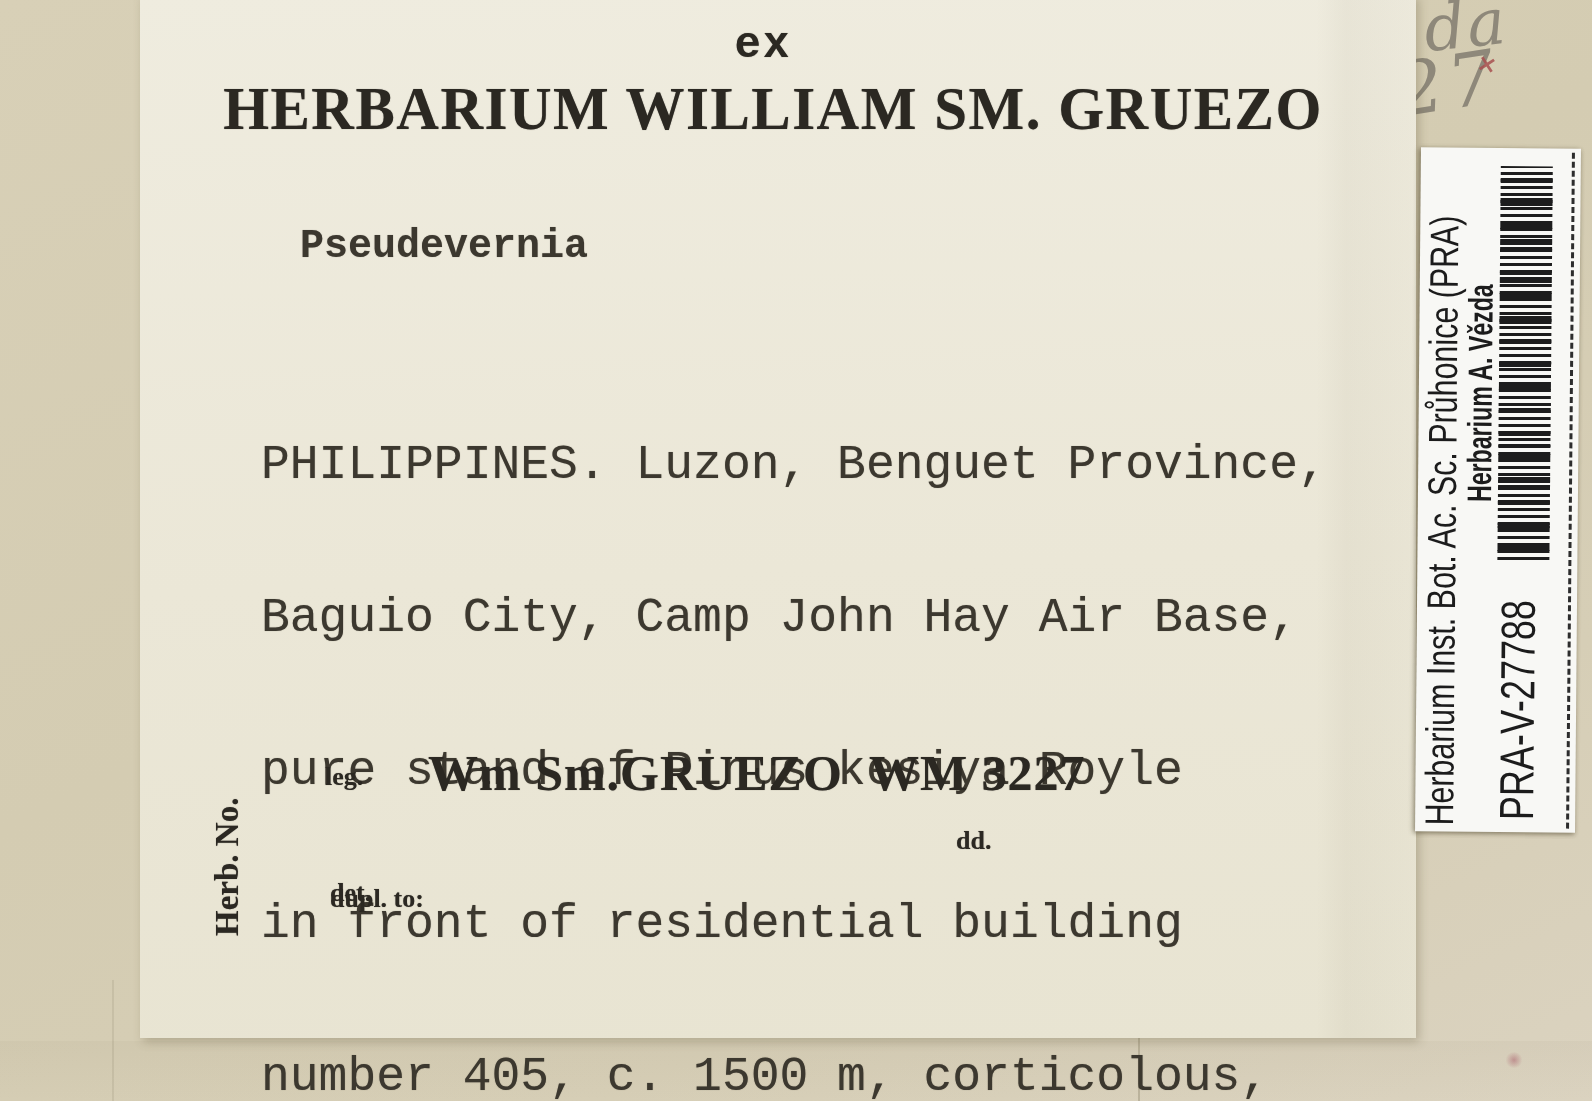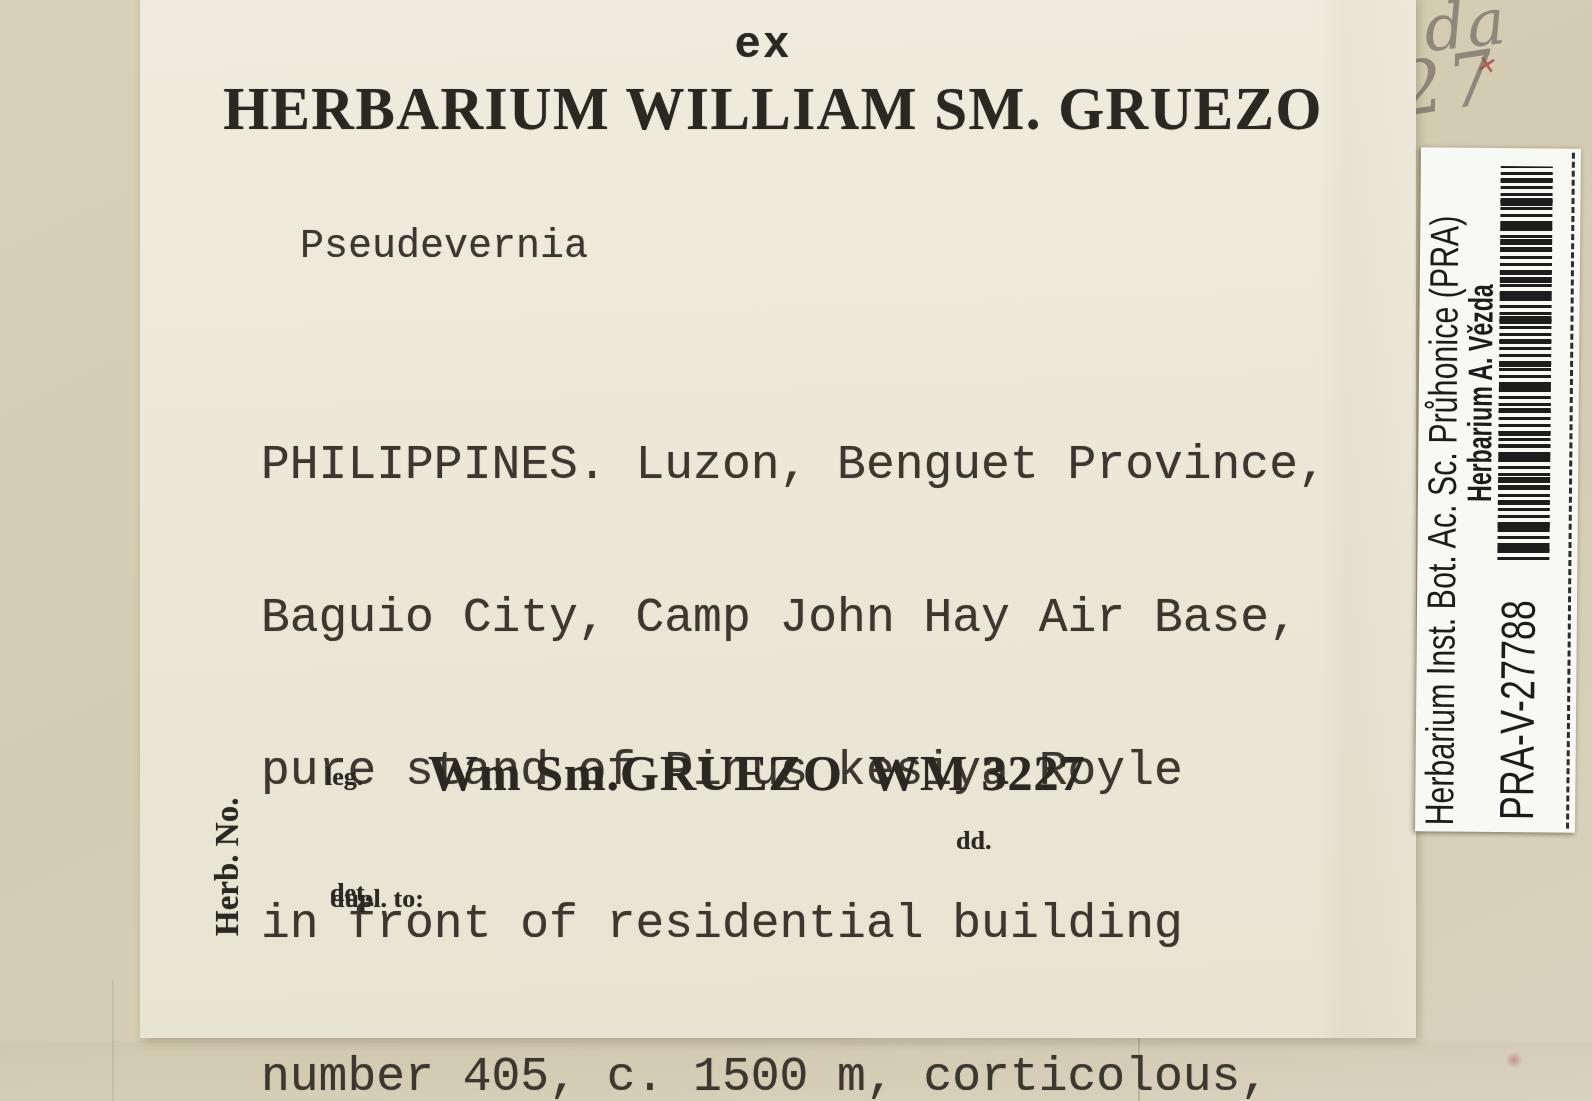--- a/index.html
+++ b/index.html
@@ -24,21 +24,21 @@
   }
   .stamp{color:#2b2822;text-shadow:0 0 1px rgba(43,40,34,.55);}
   .type{color:#3c382f;text-shadow:0 0 1px rgba(60,55,45,.45);
         font-family:"Liberation Mono","DejaVu Sans Mono",monospace;}
   .ex-line{position:absolute;left:0;right:30px;top:26px;text-align:center;
            font-family:"Liberation Mono","DejaVu Sans Mono",monospace;
            font-weight:bold;font-size:44px;letter-spacing:2px;}
   .title{position:absolute;left:0;right:10px;top:80px;text-align:center;
          font-weight:bold;font-size:59px;letter-spacing:1.5px;
          transform:scaleY(1.04);}
-  .genus{position:absolute;left:160px;top:230px;font-size:40px;}
+  .genus{position:absolute;left:160px;top:230px;font-size:40px;font-weight:bold;}
   .locality{position:absolute;left:121px;top:344px;font-size:48px;line-height:51px;white-space:pre;}
   .herbno{
     position:absolute;left:-1px;top:832px;width:180px;height:40px;
     transform:rotate(-90deg);
     font-weight:bold;font-size:33px;white-space:nowrap;
   }
   .fld{position:absolute;font-weight:bold;font-size:26px;}
   .leg-label{left:185px;top:768px;}
   .leg-value{position:absolute;left:288px;top:750px;font-weight:bold;font-size:50px;white-space:pre;letter-spacing:1px;}
   .det-label{left:190px;top:884px;}

